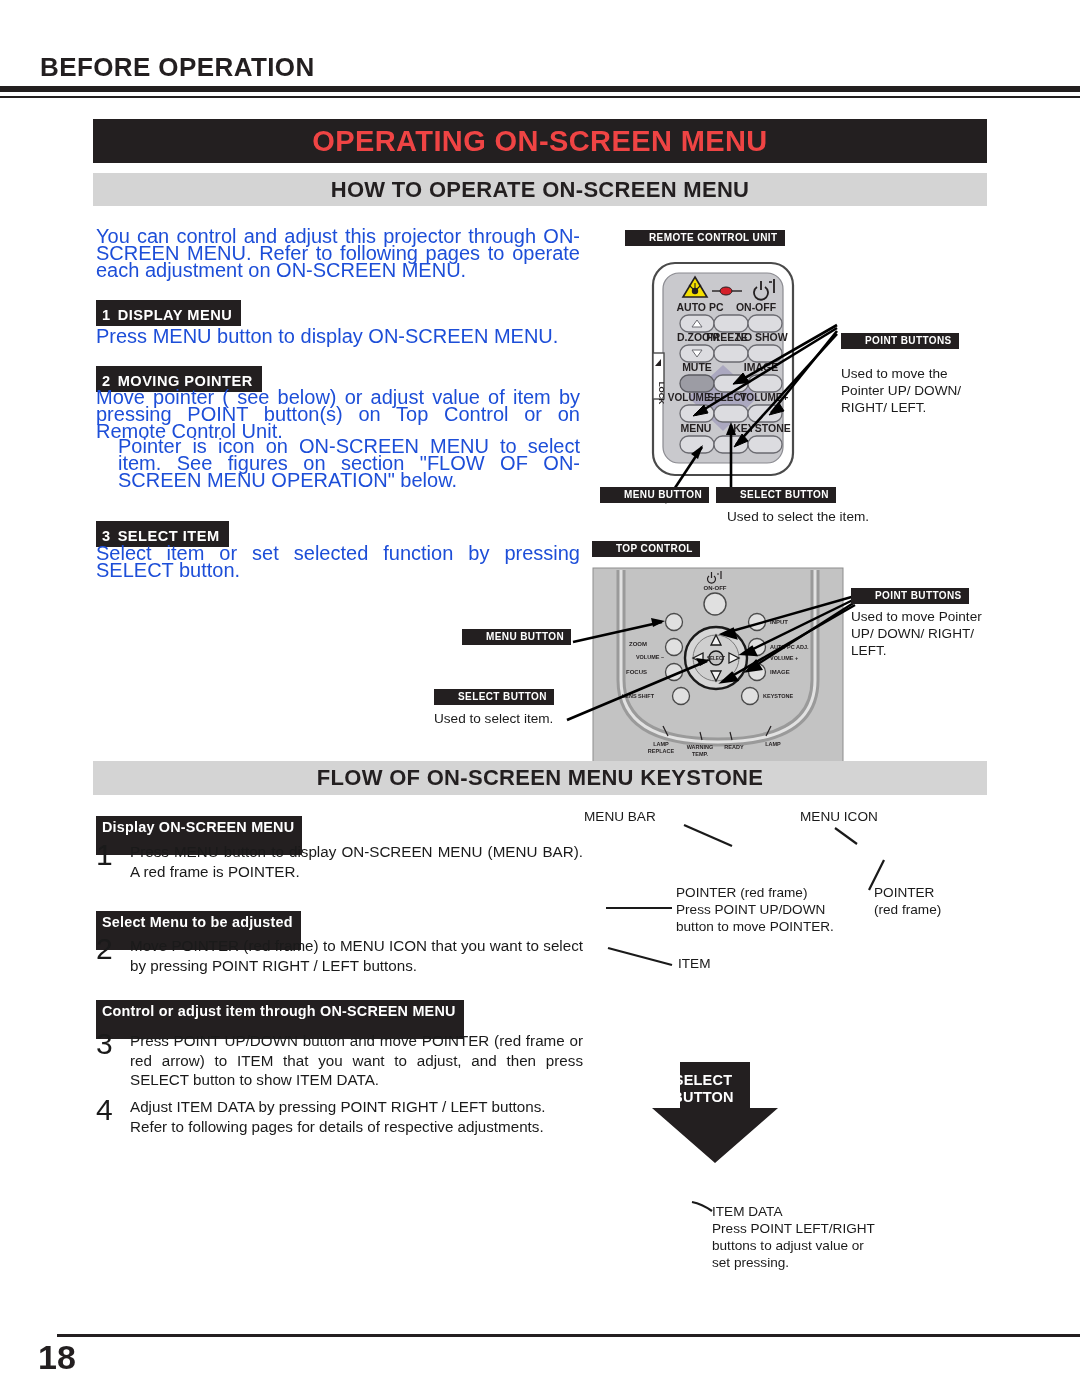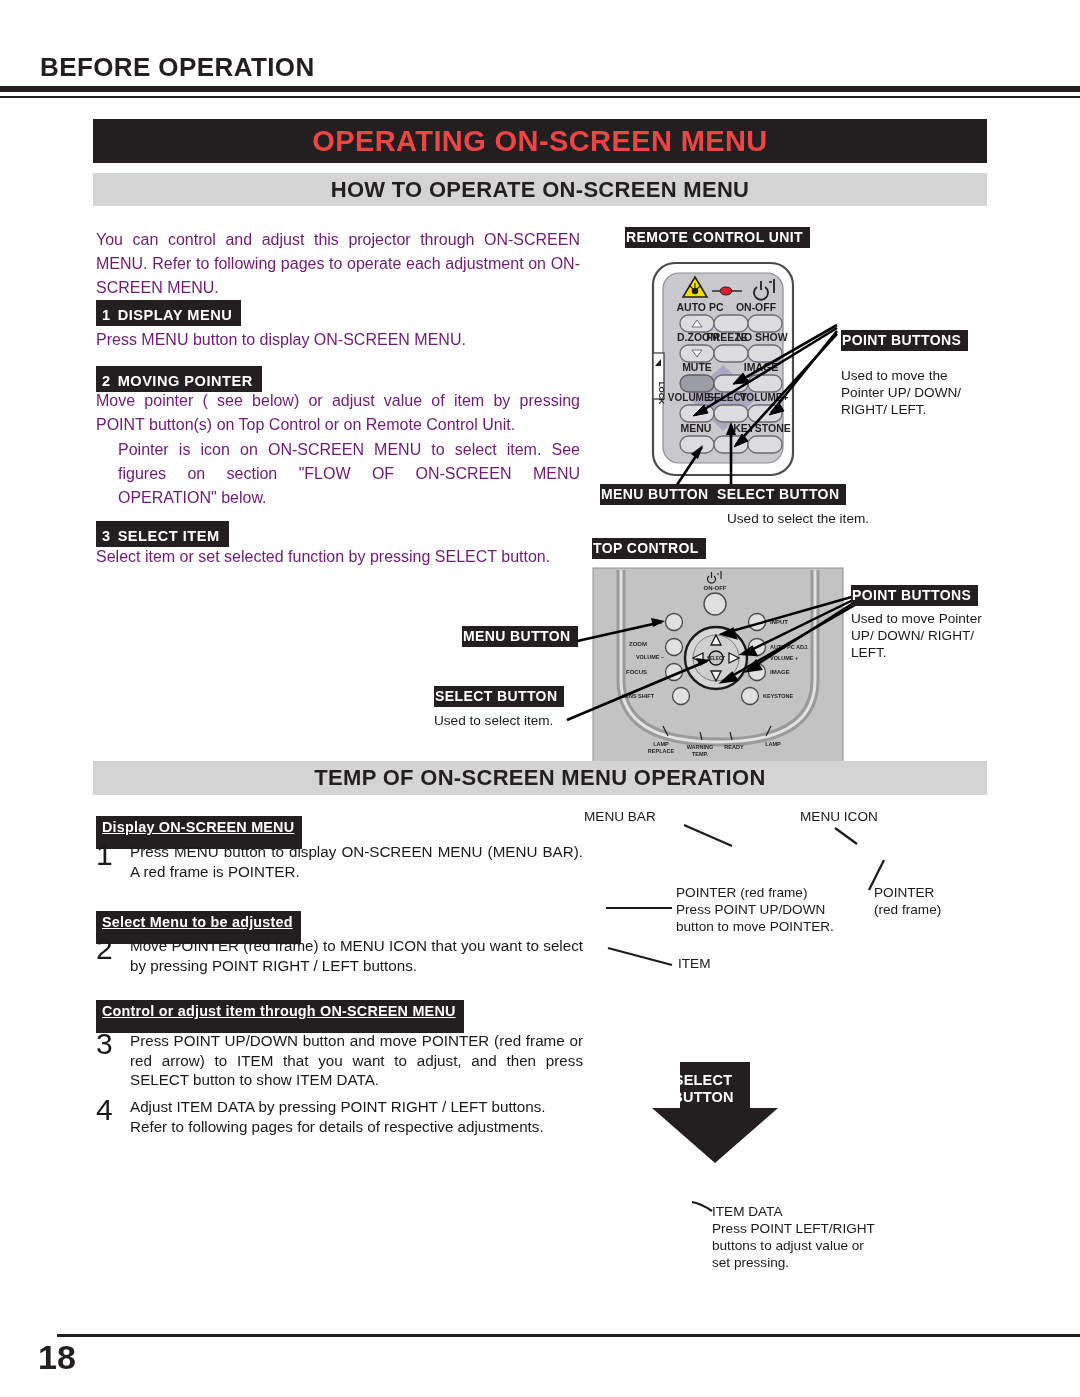--- a/index.html
+++ b/index.html
@@ -32,57 +32,56 @@
     display:flex;align-items:center;justify-content:center;
   }
   .banner-gray2{
     left:93px;top:761px;width:894px;height:34px;background:#d4d4d4;
     color:#231f20;font-size:22px;font-weight:bold;letter-spacing:.3px;
     display:flex;align-items:center;justify-content:center;
   }
 
   
   .para{
-    font-size:16px;line-height:24px;text-align:justify;color:#701a75;
+    font-size:20px;line-height:17px;text-align:justify;color:#1d4ed8;
   }
   .intro{left:96px;top:228px;width:484px;}
   .tag{
     background:#231f20;color:#fff;font-size:14.6px;font-weight:bold;
     letter-spacing:.5px;display:inline-block;padding:7px 9px 3px 6px;
     white-space:nowrap;
   }
   .tag .num{display:inline-block;margin-right:7px;}
 
   .t1{left:96px;top:300px;}
   .p1{left:96px;top:328px;width:484px;}
   .t2{left:96px;top:366px;}
   .p2{left:96px;top:389px;width:484px;}
   .p2b{left:118px;top:438px;width:462px;}
   .t3{left:96px;top:521px;}
   .p3{left:96px;top:545px;width:484px;}
 
   
   .chip{
-    background:#231f20;color:#fff;font-size:14px;font-weight:bold;
-    letter-spacing:.4px;padding:2px 7px 3px 1px;white-space:nowrap;
+    background:#231f20;color:#fff;font-size:10px;font-weight:bold;
+    letter-spacing:.4px;padding:2px 7px 3px 24px;white-space:nowrap;
     display:inline-block;
   }
   .cap{font-size:13.6px;line-height:17px;color:#1a1a1a;white-space:nowrap;}
 
   
   .remote-wrap{left:590px;top:225px;width:400px;height:300px;}
   .topctl-wrap{left:425px;top:530px;width:565px;height:235px;}
   svg{display:block;overflow:visible;}
 
   
   .f-tag{
     background:#231f20;color:#fff;font-size:14.4px;font-weight:bold;
-    letter-spacing:.2px;padding:3px 8px 14px 6px;display:inline-block;
+    letter-spacing:.2px;padding:3px 8px 20px 6px;display:inline-block;
     white-space:nowrap;
-    text-decoration:underline;
   }
   .step{position:absolute;display:flex;}
   .step .n{
     font-size:30px;line-height:26px;width:34px;flex:0 0 34px;color:#1a1a1a;
     font-weight:400;
   }
   .step .tx{font-size:15.2px;line-height:19.5px;text-align:justify;color:#1a1a1a;}
 
   .ft1{left:96px;top:816px;}
   .st1{left:96px;top:842px;width:487px;}
@@ -356,21 +355,21 @@
   </div>
 </div>
 <div class="pg" style="left:462px;top:626px;">
   <span class="chip">MENU BUTTON</span>
 </div>
 <div class="pg" style="left:434px;top:686px;">
   <span class="chip">SELECT BUTTON</span>
   <div class="cap" style="margin-top:5px;">Used to select item.</div>
 </div>
 
-<div class="pg banner-gray2">TEMP OF ON-SCREEN MENU OPERATION</div>
+<div class="pg banner-gray2">FLOW OF ON-SCREEN MENU KEYSTONE</div>
 
 <div class="pg ft1">
   <span class="f-tag">Display ON-SCREEN MENU</span>
 </div>
 <div class="pg step st1">
   <div class="n">1</div>
   <div class="tx">Press MENU button to display ON-SCREEN MENU (MENU BAR).  A red frame is POINTER.</div>
 </div>
 
 <div class="pg ft2">

